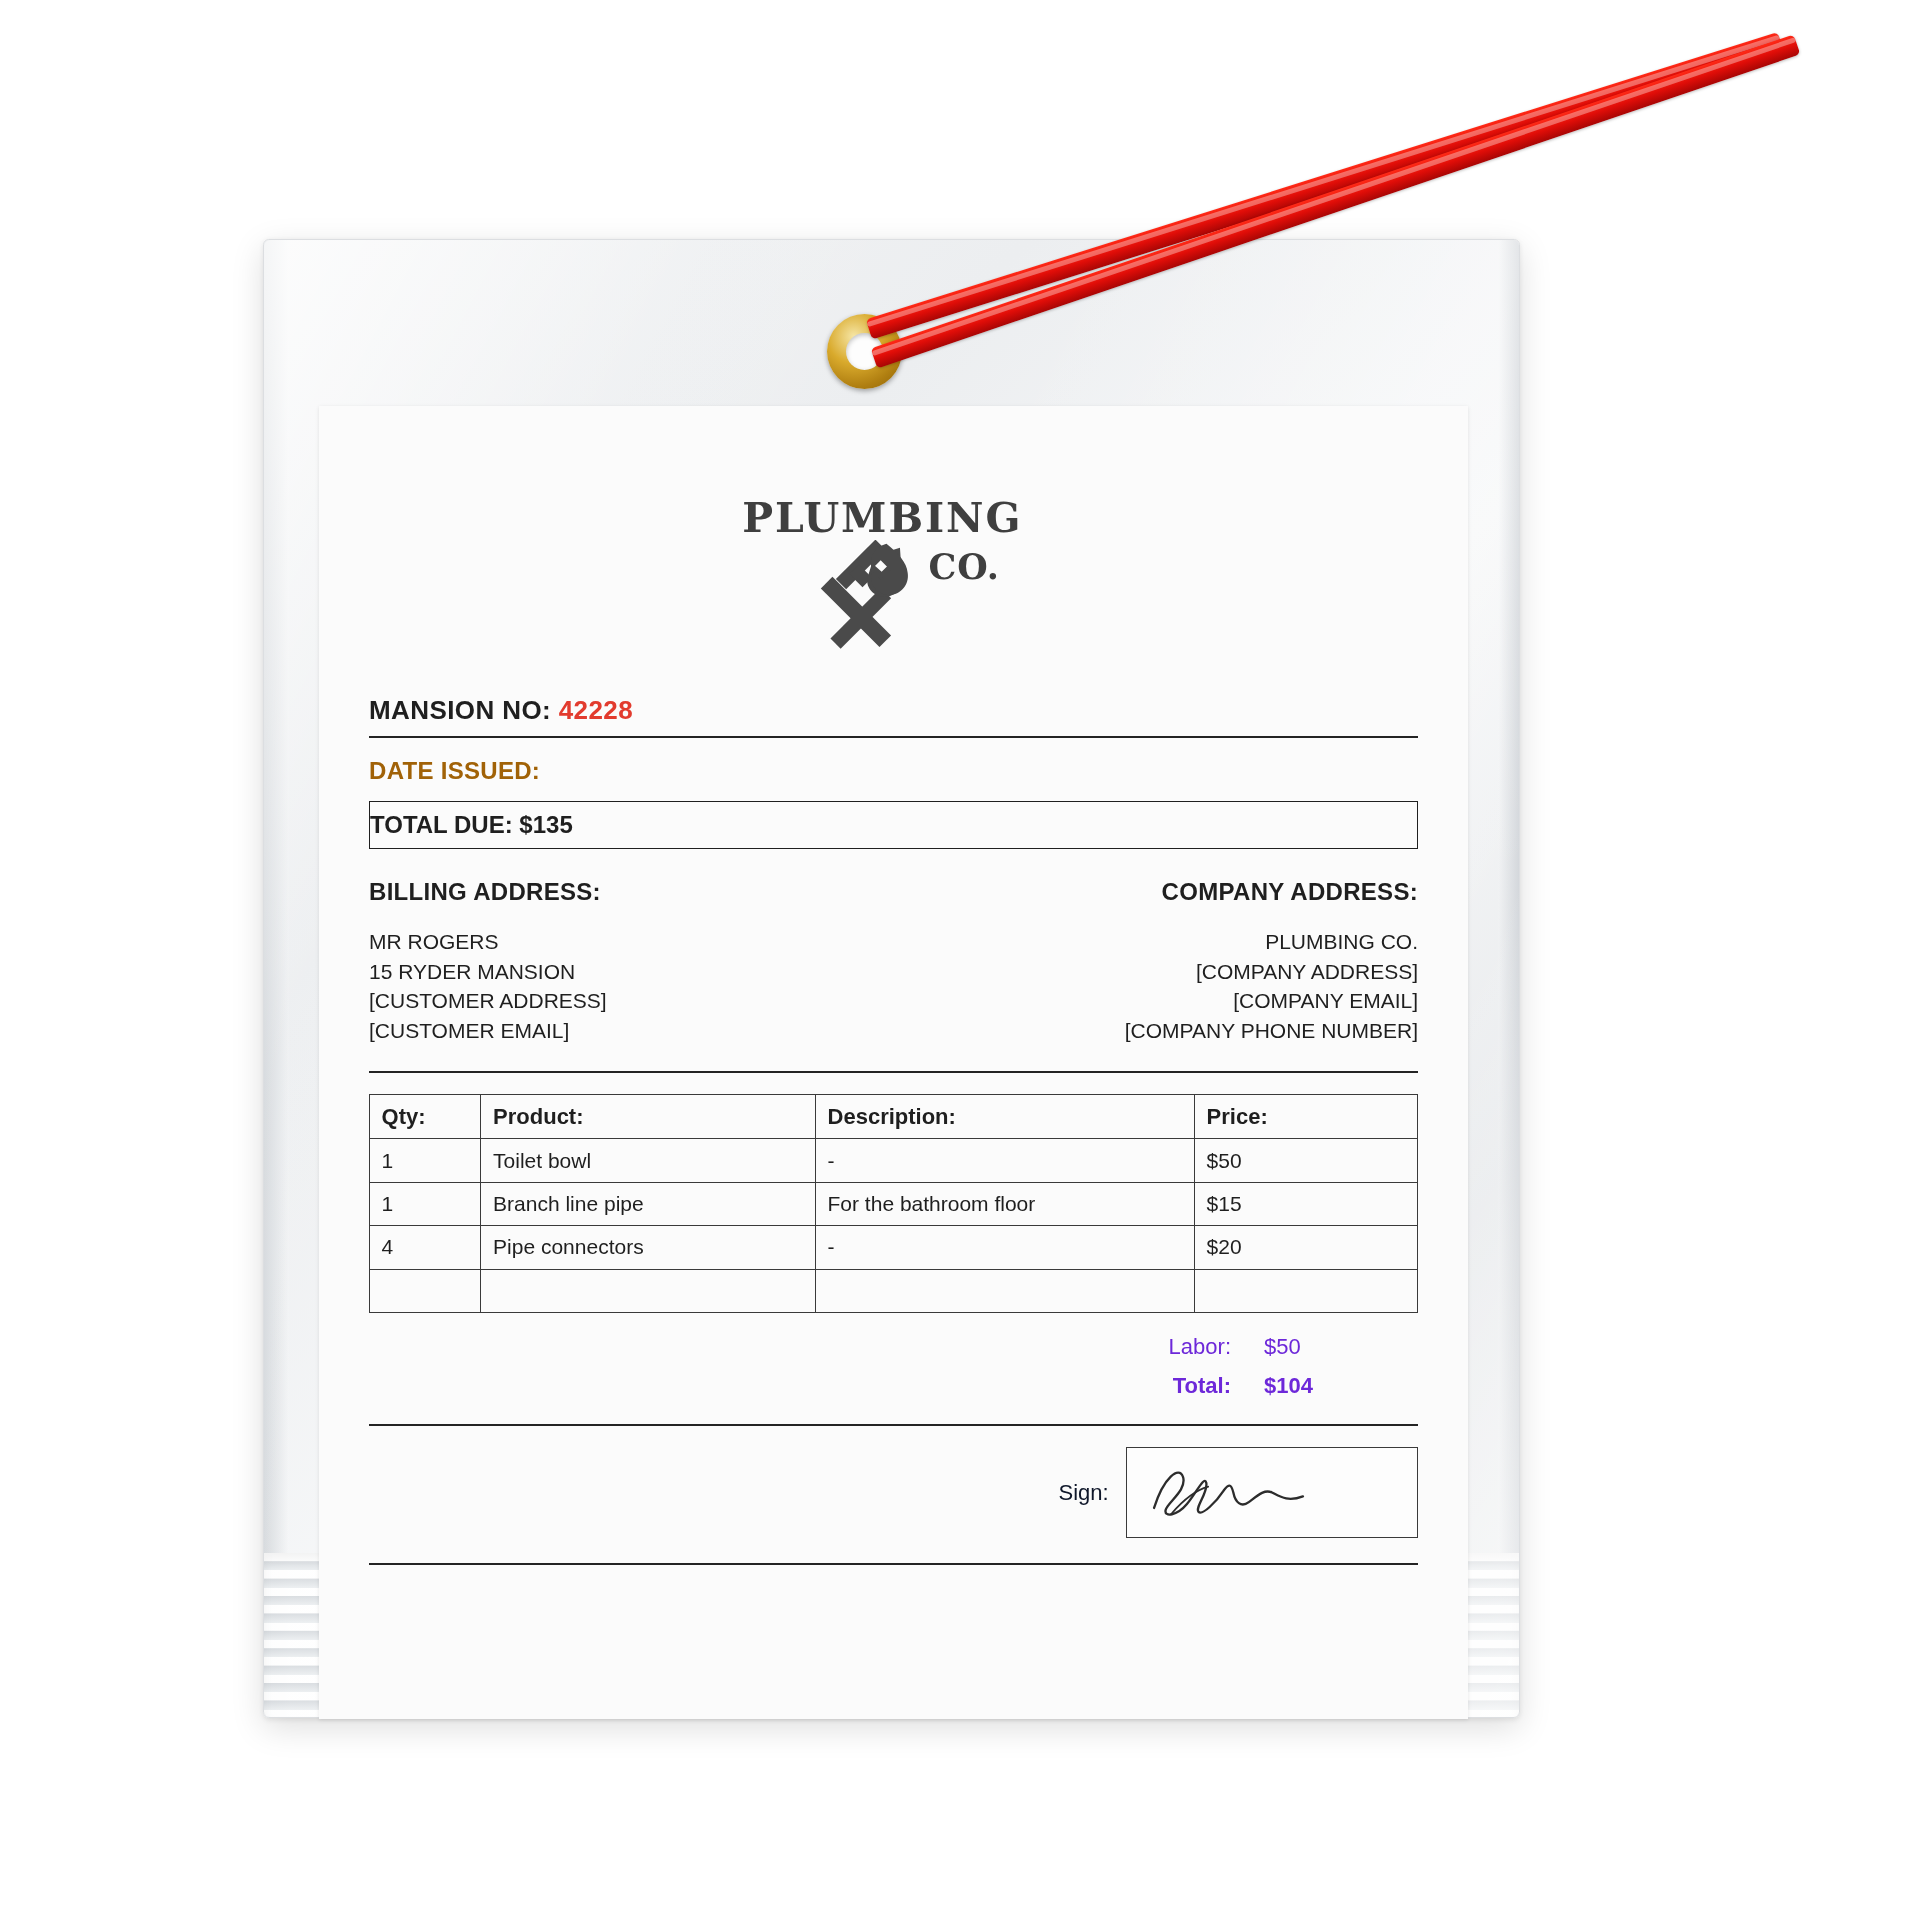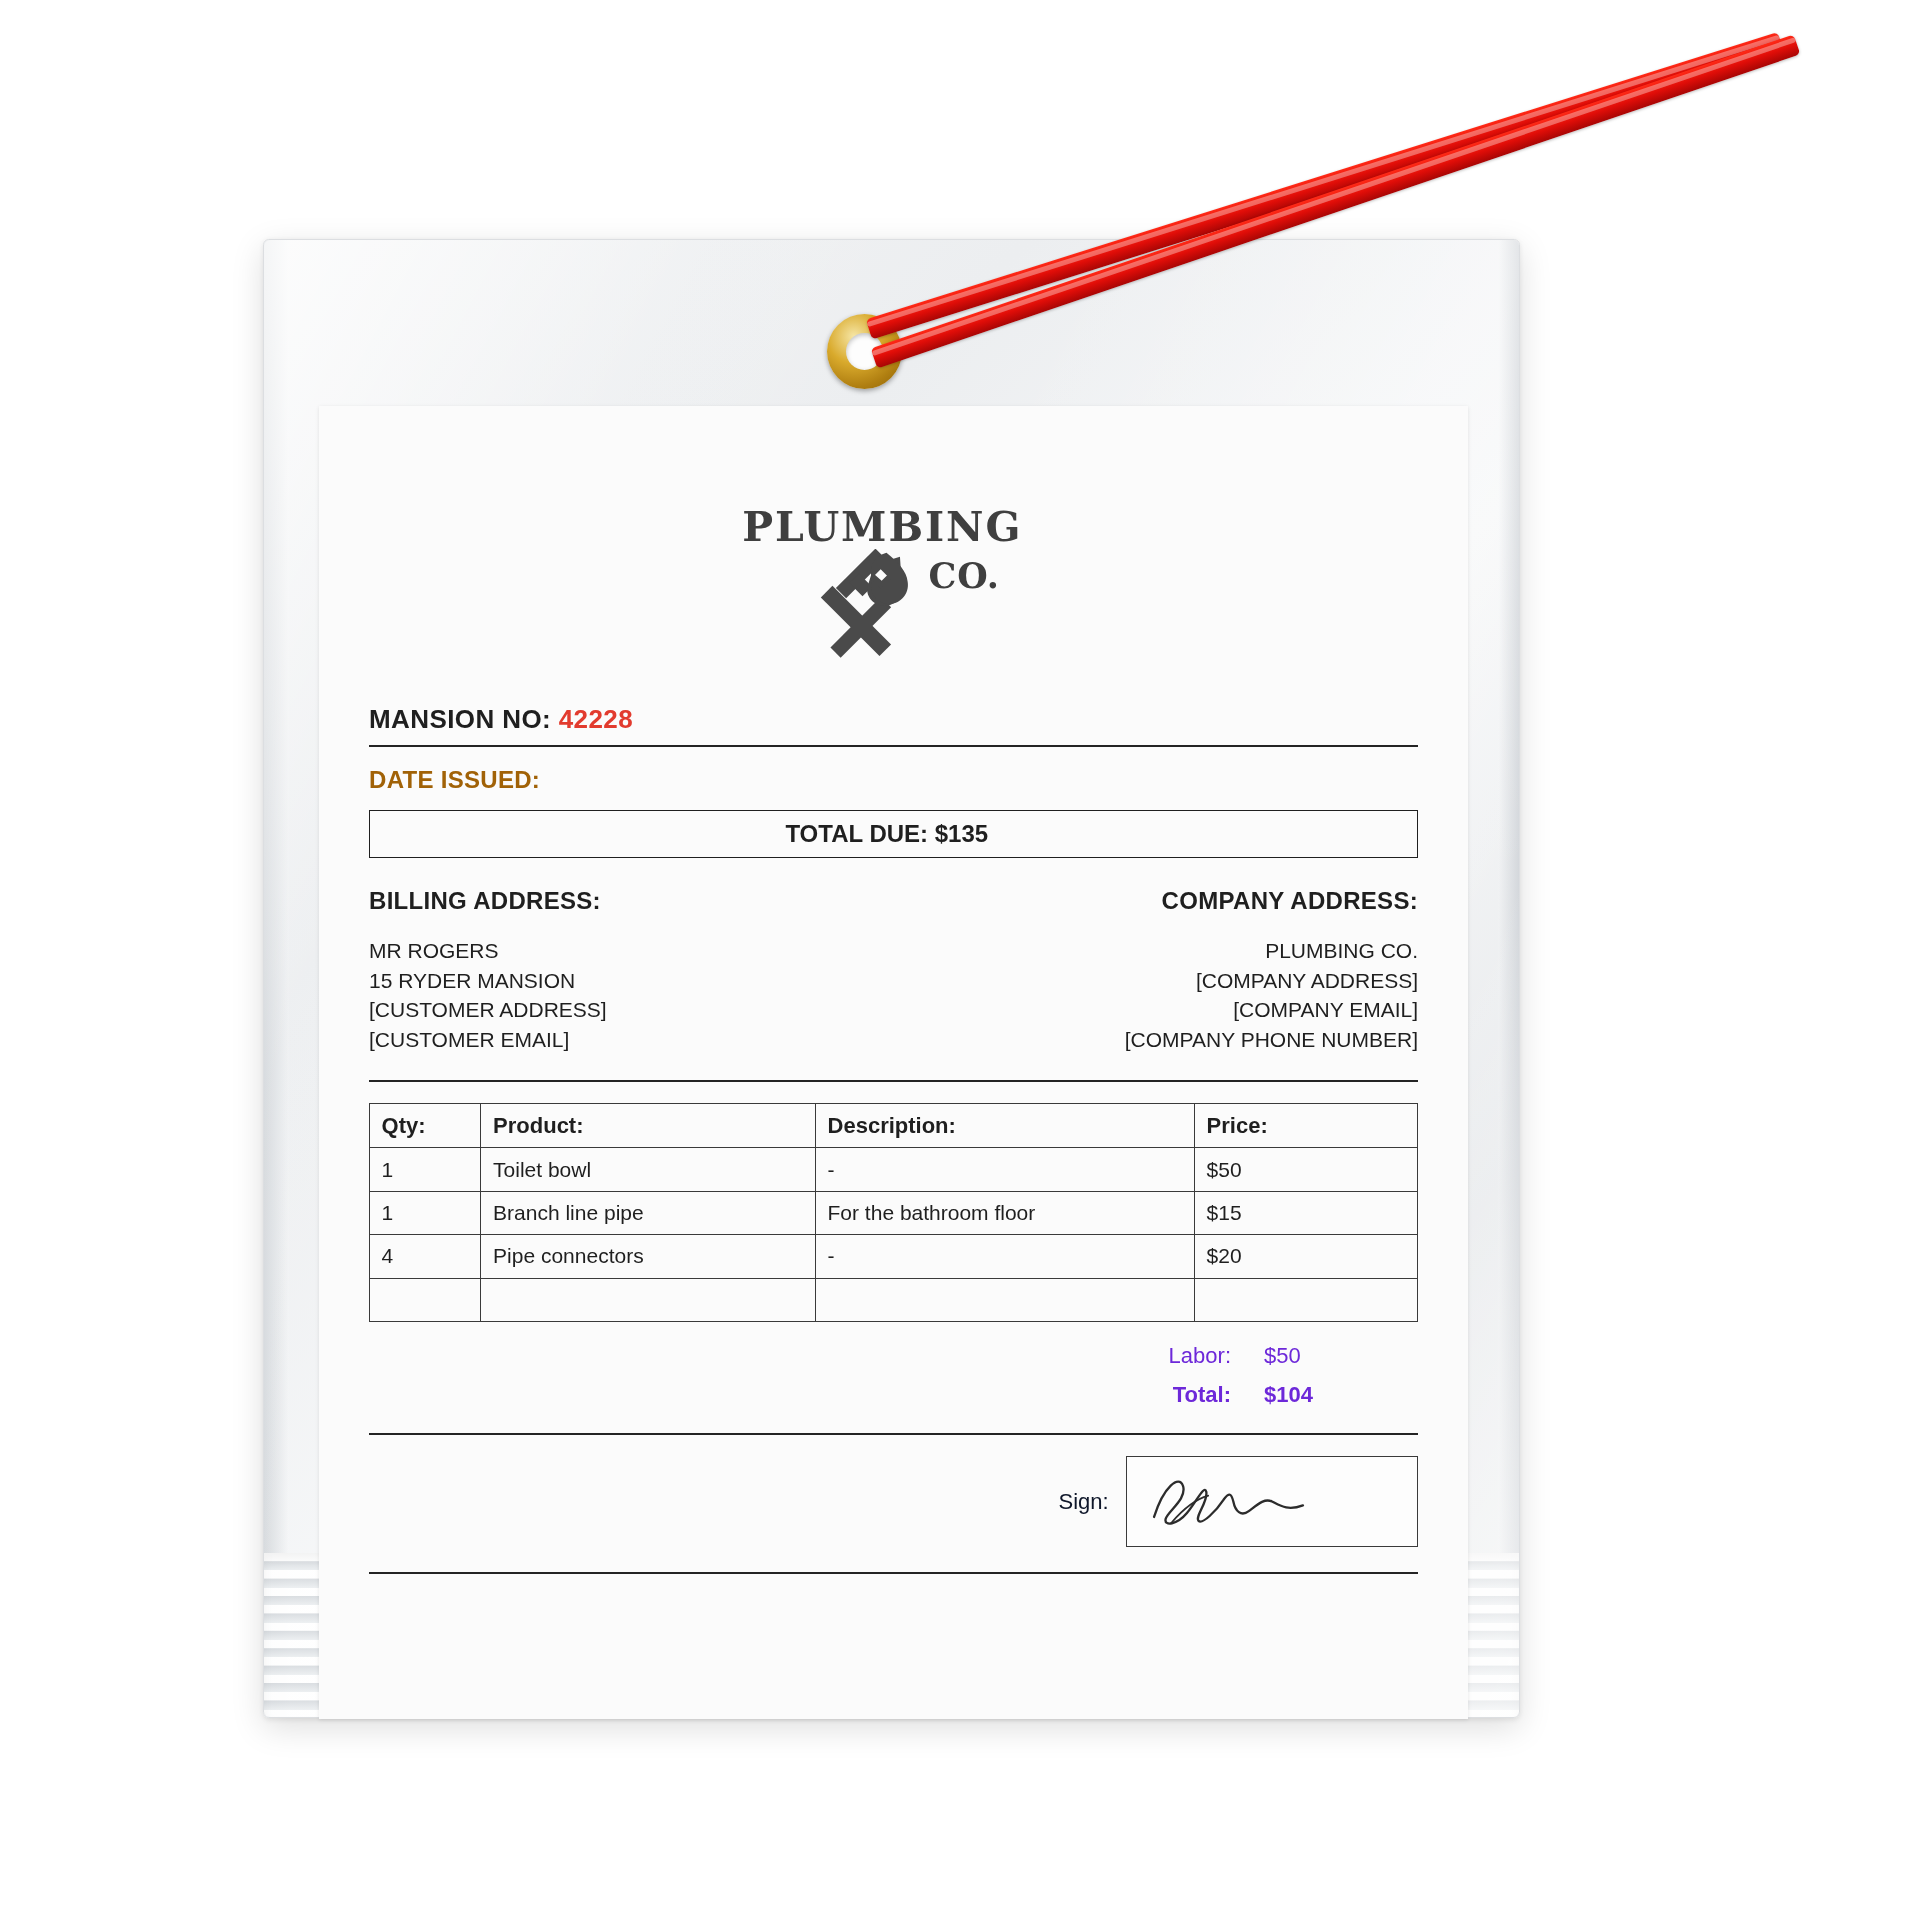--- a/index.html
+++ b/index.html
@@ -128,21 +128,21 @@
     background: #fbfbfb;
     box-shadow: 0 1px 3.9px rgba(0,0,0,0.10);
     z-index: 4;
     padding: 0;
     overflow: hidden;
   }
   .paper-inner {
     position: absolute;
     left: 50px;
     right: 50px;
-    top: 51px;
+    top: 42px;
   }
 
   
   .logo-wrap {
     text-align: center;
     margin-bottom: 15.4px;
     height: 232px;
     position: relative;
   }
   .logo-word {
@@ -203,21 +203,21 @@
     color: #a16207;
     margin-bottom: 15.4px;
     letter-spacing: 0.3px;
   }
 
   .total-due-box {
     border: 1.9px solid #1f1f1f;
     height: 46px;
     display: flex;
     align-items: center;
-    justify-content: center;
+    justify-content: flex-start;
     padding-right: 13.5px;
     margin-bottom: 29px;
   }
   .total-due-box span {
     font-size: 24px;
     font-weight: 700;
     color: #1f1f1f;
   }
 
   

